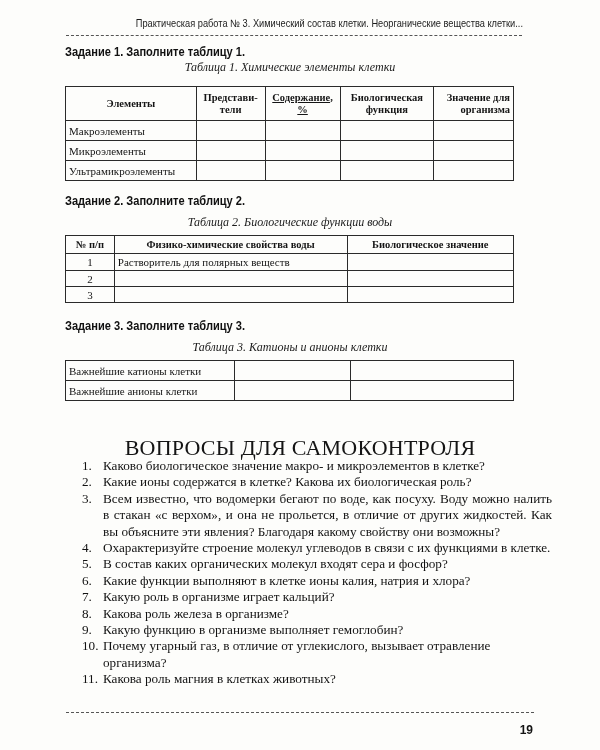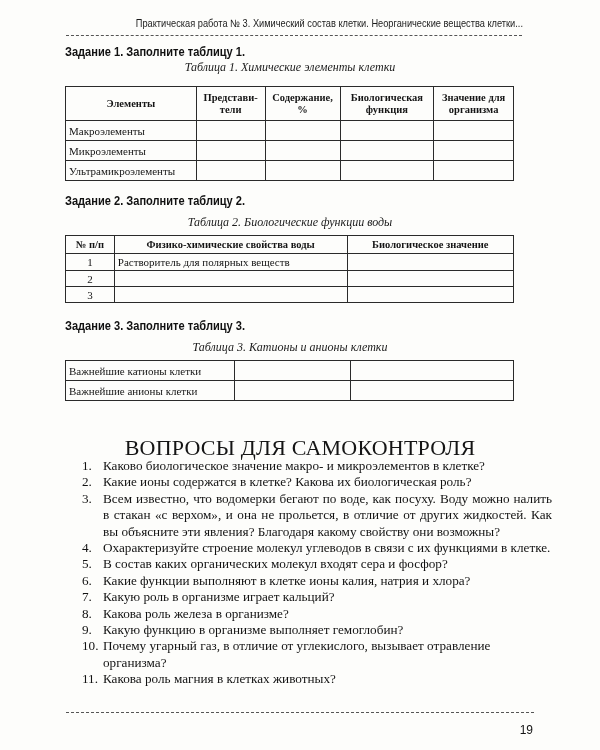--- a/index.html
+++ b/index.html
@@ -13,21 +13,21 @@
   table.t td, table.t th { border:1.3px solid #2a2a2a; padding:0 3px; vertical-align:middle; }
   table.t th { font-weight:bold; text-align:center; line-height:12px; font-size:10.5px; }
   table.t td { text-align:left; white-space:nowrap; }
   table.t td.num { text-align:center; }
   table.t { border:1.8px solid #222; }
   .sc-title { font-family:"Liberation Serif", serif; font-weight:normal; font-size:22px; left:0; width:600px; text-align:center; top:435px; letter-spacing:0.2px; }
   .q-list { left:82px; top:458px; width:470px; font-family:"Liberation Serif", serif; font-size:13.2px; line-height:16.4px; color:#121212; }
   .q { display:flex; }
   .q-num { width:21px; flex:none; }
   .q-text { flex:1; }
-  .page-num { font-family:"Liberation Sans", sans-serif; font-weight:normal; font-size:12px; right:67px; top:723px; }
+  .page-num { font-family:"Liberation Sans", sans-serif; font-weight:bold; font-size:12px; right:67px; top:723px; }
 </style>
 </head>
 <body>
 
 <div class="abs header-text">Практическая работа № 3. Химический состав клетки. Неорганические вещества клетки...</div>
 <div class="abs rule" style="left:66px; top:35px; width:456px;"></div>
 
 <div class="abs task" style="left:65px; top:44px;">Задание 1. Заполните таблицу 1.</div>
 <div class="abs caption" style="left:65px; width:450px; top:60px;">Таблица 1. Химические элементы клетки</div>
 <table class="t" style="left:65px; top:86px; width:449px;padding-left:28px;">
@@ -36,25 +36,25 @@
       <col style="width:69px">
       <col style="width:75px">
       <col style="width:94px">
       <col style="width:80px">
     </colgroup>
   <tbody>
       <tr style="height:34px;">
     <th>Элементы</th>
     <th style="white-space:pre-line;">Представи-
 тели</th>
-    <th style="white-space:pre-line;">Содержание,
+    <th style="white-space:pre-line;text-decoration:underline;">Содержание,
 %</th>
     <th style="white-space:pre-line;">Биологическая
 функция</th>
-    <th style="white-space:pre-line;">Значение для
+    <th style="white-space:pre-line;text-align:right;">Значение для
 организма</th>
   </tr>
   <tr style="height:20px;margin-top:22px;">
     <td>Макроэлементы</td>
     <td></td>
         <td></td>
         <td></td>
         <td></td>
   </tr>
   <tr style="height:20px;">

